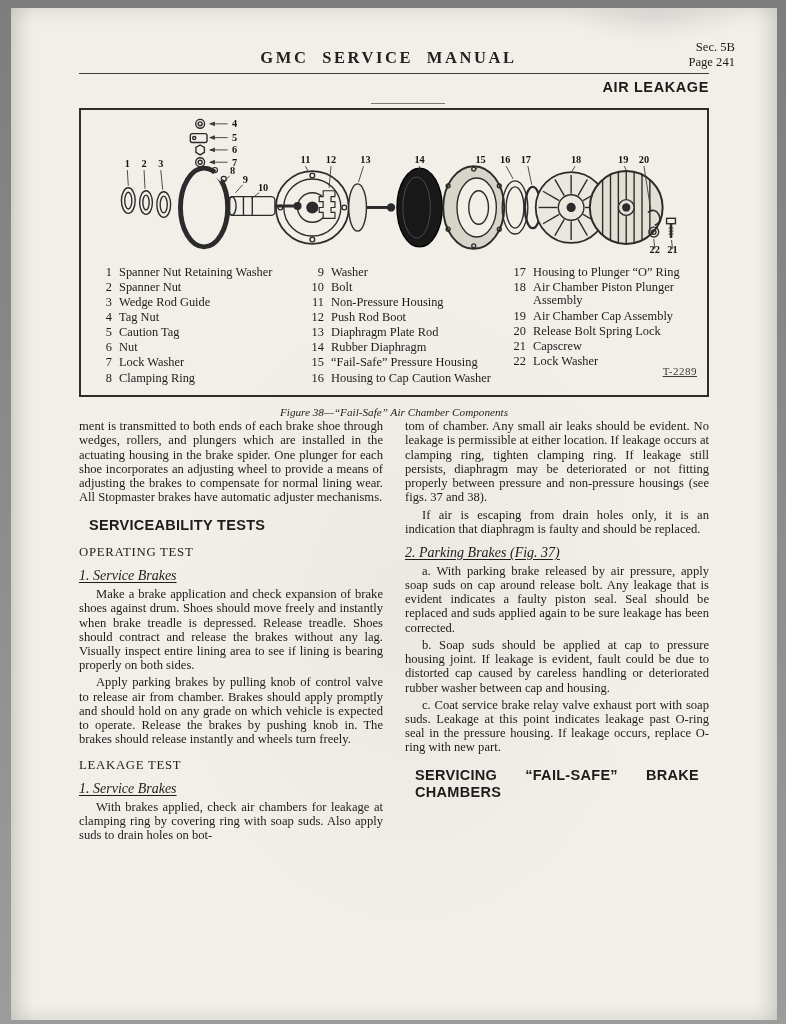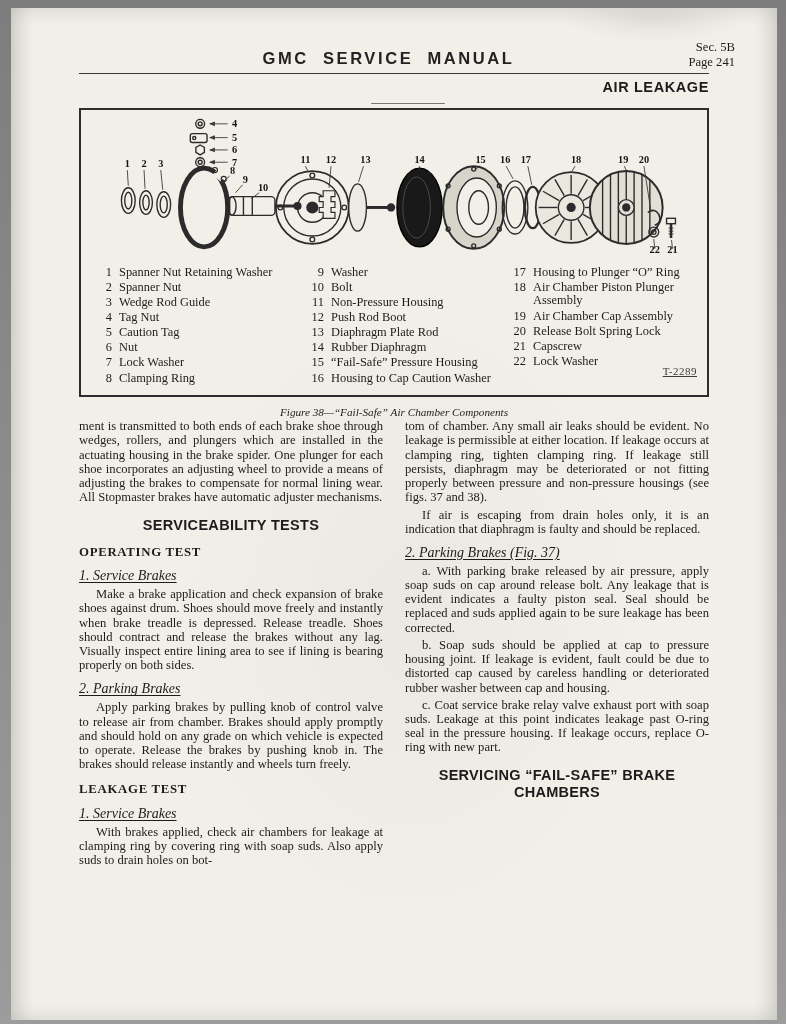--- a/index.html
+++ b/index.html
@@ -12,21 +12,21 @@
       radial-gradient(ellipse 130px 34px at 84% 1%, rgba(80,80,100,0.10), transparent 70%),
       radial-gradient(ellipse 320px 420px at 52% 60%, rgba(120,112,95,0.05), transparent 75%),
       linear-gradient(90deg, rgba(0,0,0,0.07), transparent 3%, transparent 97%, rgba(0,0,0,0.06));
     box-shadow: inset 0 0 20px rgba(0,0,0,0.14);
   }
   .content { width:630px; margin:0 auto; padding-top:18px; }
 
   
   .hdr-row { position:relative; height:42px; }
   .hdr-title { position:absolute; left:0; right:11px; bottom:0; text-align:center;
-    font-family:Liberation Sans, sans-serif; font-weight:bold; font-size:16.5px;
+    font-family:Liberation Serif, serif; font-weight:bold; font-size:16.5px;
     letter-spacing:2.6px; word-spacing:7px; color:#222; }
   .hdr-right { position:absolute; right:0; top:0; text-align:right; font-size:12.6px; line-height:1.2; transform:translateX(26px);margin-top:14px; }
   .hdr-rule { margin-top:5px; border-top:1.6px solid #3a3a3a; }
   .hdr-section { text-align:right; font-family:"Liberation Sans", sans-serif; font-weight:bold;
     font-size:14.5px; letter-spacing:0.6px; margin-top:5px; }
   .artifact-line { width:74px; height:1px; background:#787878; margin:8px auto 0; transform:translateX(14px); }
 
   
   .figure-box { margin-top:4px; border:2px solid #2d2d2d; position:relative; padding:4px 0 6px; }
   .diagram { display:block; width:620px; height:auto; margin:0 auto; }
@@ -41,22 +41,22 @@
   .part-label { flex:1; }
   .plate-code { position:absolute; right:10px; bottom:18px; font-size:11px; letter-spacing:0.5px; color:#3a3a3a;text-decoration:underline; }
   .fig-caption { text-align:center; font-size:11.2px; font-weight:normal; font-style:italic; margin-top:9px; }
 
   
   .columns { display:flex; gap:22px; margin-top:1px; }
   .col { width:304px; font-size:12.6px; line-height:1.13; text-align:justify; }
   .para { text-indent:17px; margin-bottom:3px; }
   .para.noindent { text-indent:0; }
   .h-main { font-family:"Liberation Sans", sans-serif; font-size:14.5px; font-weight:bold;
-    text-align:center; letter-spacing:0.3px; margin:12px 10px 9px; line-height:1.2; }
-  .h-sub { font-weight:bold; font-size:12.8px; letter-spacing:0.7px; margin:11px 0 7px; }
+    letter-spacing:0.3px; margin:12px 10px 9px; line-height:1.2; }
+  .h-sub { font-weight:normal; font-size:12.8px; letter-spacing:0.7px; margin:11px 0 7px; }
   .h-under { font-weight:normal; font-size:14px; text-decoration:underline; text-underline-offset:2px; margin:9px 0 3px;font-style:italic; }
 </style>
 </head>
 <body>
 
 <div class="scan">
   <div class="page">
     <div class="content">
 
       <header>
@@ -359,21 +359,20 @@
 
       <div class="fig-caption">Figure 38—“Fail-Safe” Air Chamber Components</div>
 
       <main class="columns">
         <div class="col">
           <p class="para noindent">ment is transmitted to both ends of each brake shoe through wedges, rollers, and plungers which are installed in the actuating housing in the brake spider. One plunger for each shoe incorporates an adjusting wheel to provide a means of adjusting the brakes to compensate for normal lining wear. All Stopmaster brakes have automatic adjuster mechanisms.</p>
           <h2 class="h-main">SERVICEABILITY TESTS</h2>
           <h3 class="h-sub">OPERATING TEST</h3>
           <h4 class="h-under">1. Service Brakes</h4>
           <p class="para">Make a brake application and check expansion of brake shoes against drum. Shoes should move freely and instantly when brake treadle is depressed. Release treadle. Shoes should contract and release the brakes without any lag. Visually inspect entire lining area to see if lining is bearing properly on both sides.</p>
-          <h4 class="h-under">2. Parking Brakes</h4>
           <p class="para">Apply parking brakes by pulling knob of control valve to release air from chamber. Brakes should apply promptly and should hold on any grade on which vehicle is expected to operate. Release the brakes by pushing knob in. The brakes should release instantly and wheels turn freely.</p>
           <h3 class="h-sub">LEAKAGE TEST</h3>
           <h4 class="h-under">1. Service Brakes</h4>
           <p class="para">With brakes applied, check air chambers for leakage at clamping ring by covering ring with soap suds. Also apply suds to drain holes on bot-</p>
         </div>
         <div class="col">
           <p class="para noindent">tom of chamber. Any small air leaks should be evident. No leakage is permissible at either location. If leakage occurs at clamping ring, tighten clamping ring. If leakage still persists, diaphragm may be deteriorated or not fitting properly between pressure and non-pressure housings (see figs. 37 and 38).</p>
           <p class="para">If air is escaping from drain holes only, it is an indication that diaphragm is faulty and should be replaced.</p>
           <h4 class="h-under">2. Parking Brakes (Fig. 37)</h4>
           <p class="para">a. With parking brake released by air pressure, apply soap suds on cap around release bolt. Any leakage that is evident indicates a faulty piston seal. Seal should be replaced and suds applied again to be sure leakage has been corrected.</p>

